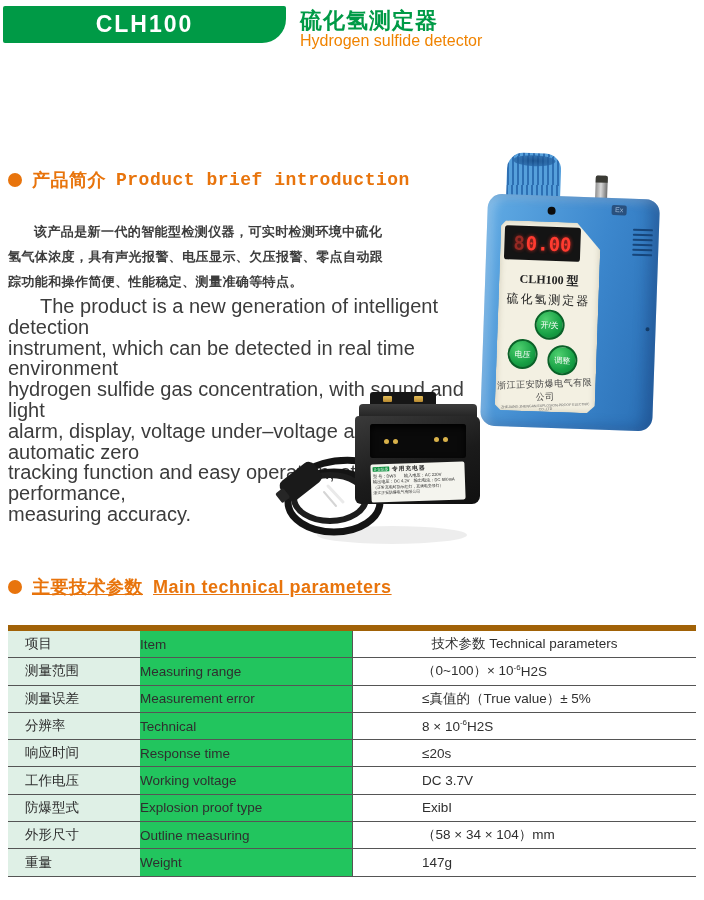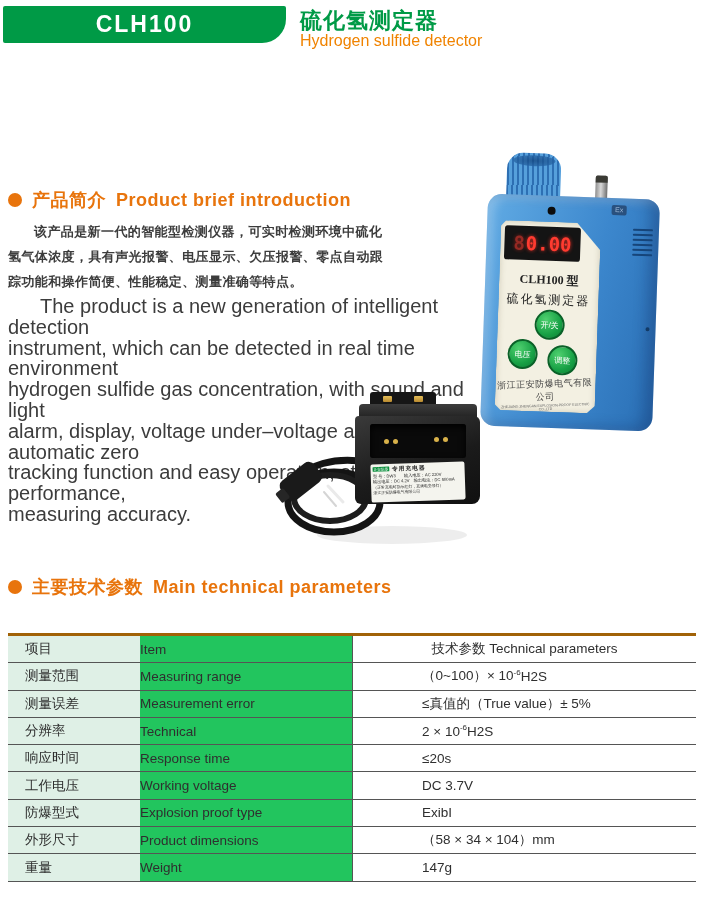--- a/index.html
+++ b/index.html
@@ -10,21 +10,21 @@
   .banner{position:absolute;left:3px;top:6px;width:283px;height:37px;background:#009a46;
           border-radius:2px 2px 24px 2px;display:flex;align-items:center;justify-content:center;}
   .banner-text{color:#fff;font-size:23px;font-weight:bold;letter-spacing:2px;}
   .title-zh{position:absolute;left:300px;top:6px;font-size:22px;font-weight:bold;color:#009a46;letter-spacing:1px;}
   .title-en{position:absolute;left:300px;top:32px;font-size:16px;color:#f08300;}
 
   
   .sec{position:absolute;left:8px;display:flex;align-items:center;gap:10px;color:#e8740c;font-weight:bold;}
   .sec .bullet{width:14px;height:14px;border-radius:50%;background:#e8740c;flex:0 0 auto;}
   .sec .txt{font-size:18px;letter-spacing:.5px;white-space:nowrap;}
-  .sec1{top:188px;} .sec2{top:575px;}
+  .sec1{top:168px;font-family:Liberation Mono, monospace;} .sec2{top:575px;text-decoration:underline;}
 
   
   .para{position:absolute;left:8px;color:#3c3c3c;white-space:pre-line;}
   .para-zh{top:219px;width:470px;font-size:13px;line-height:25px;letter-spacing:.4px;text-indent:2em;font-weight:bold;}
   .para-en{top:296px;width:475px;font-size:20px;line-height:20.8px;text-indent:1.6em;}
 
   
   .device{position:absolute;left:478px;top:143px;width:215px;height:292px;transform:rotate(2deg);transform-origin:50% 0;}
   .dev-cap{position:absolute;left:30px;top:12px;width:54px;height:46px;
            background:repeating-linear-gradient(90deg,#2d6fb3 0 2px,#56a0dc 2px 5px);
@@ -80,21 +80,21 @@
             transform:rotate(-2deg);overflow:hidden;}
   .lbl-inner{width:192%;transform:scale(.52);transform-origin:0 0;padding:2px 4px;box-sizing:border-box;color:#222;}
   .lbl-head{display:flex;align-items:center;gap:5px;margin-bottom:2px;}
   .lbl-logo{background:#0a8f3c;color:#fff;font-size:7px;line-height:9px;padding:0 2px;border-radius:1px;white-space:nowrap;}
   .lbl-title{font-weight:bold;font-size:11px;letter-spacing:2px;white-space:nowrap;}
   .lbl-row{font-size:8px;line-height:1.3;white-space:nowrap;}
   .lbl-note{font-size:7.5px;line-height:1.3;white-space:nowrap;}
   .lbl-co{font-size:7.5px;line-height:1.3;white-space:nowrap;color:#333;}
 
   
-  .params{position:absolute;left:8px;top:625px;width:688px;border-top:3px solid #a16207;margin-top:8px;}
+  .params{position:absolute;left:8px;top:625px;width:688px;border-top:6px solid #a16207;}
   .tr{display:grid;grid-template-columns:132px 212px 1fr;height:26.3px;border-bottom:1px solid #555;}
   .td{display:flex;align-items:center;font-size:13.5px;color:#2f2f2f;overflow:hidden;white-space:nowrap;}
   .td.c1{background:#dff0e6;padding-left:17px;}
   .td.c2{background:#22c55e;}
   .td.c3{border-left:1px solid #555;padding-left:69px;}
   .tr.head .c3{justify-content:center;padding-left:0;}
   .tr.last{border-bottom:2px solid #a5d8c8;}
   .td sup{font-size:8px;line-height:1;margin-top:-6px;}
 </style>
 </head>
@@ -224,21 +224,21 @@
       <div class="td c3">
           <span>≤真值的（True value）± 5%</span>
           <sup></sup>
           <span></span>
         </div>
     </div>
     <div class="tr">
       <div class="td c1">分辨率</div>
       <div class="td c2">Technical</div>
       <div class="td c3">
-          <span>2 × 10</span>
+          <span>8 × 10</span>
           <sup>-6</sup>
           <span>H2S</span>
         </div>
     </div>
     <div class="tr">
       <div class="td c1">响应时间</div>
       <div class="td c2">Response time</div>
       <div class="td c3">
           <span>≤20s</span>
           <sup></sup>
@@ -258,21 +258,21 @@
       <div class="td c1">防爆型式</div>
       <div class="td c2">Explosion proof type</div>
       <div class="td c3">
           <span>ExibI</span>
           <sup></sup>
           <span></span>
         </div>
     </div>
     <div class="tr">
       <div class="td c1">外形尺寸</div>
-      <div class="td c2">Product dimensions</div>
+      <div class="td c2">Outline measuring</div>
       <div class="td c3">
           <span>（58 × 34 × 104）mm</span>
           <sup></sup>
           <span></span>
         </div>
     </div>
     <div class="tr">
       <div class="td c1">重量</div>
       <div class="td c2">Weight</div>
       <div class="td c3">

